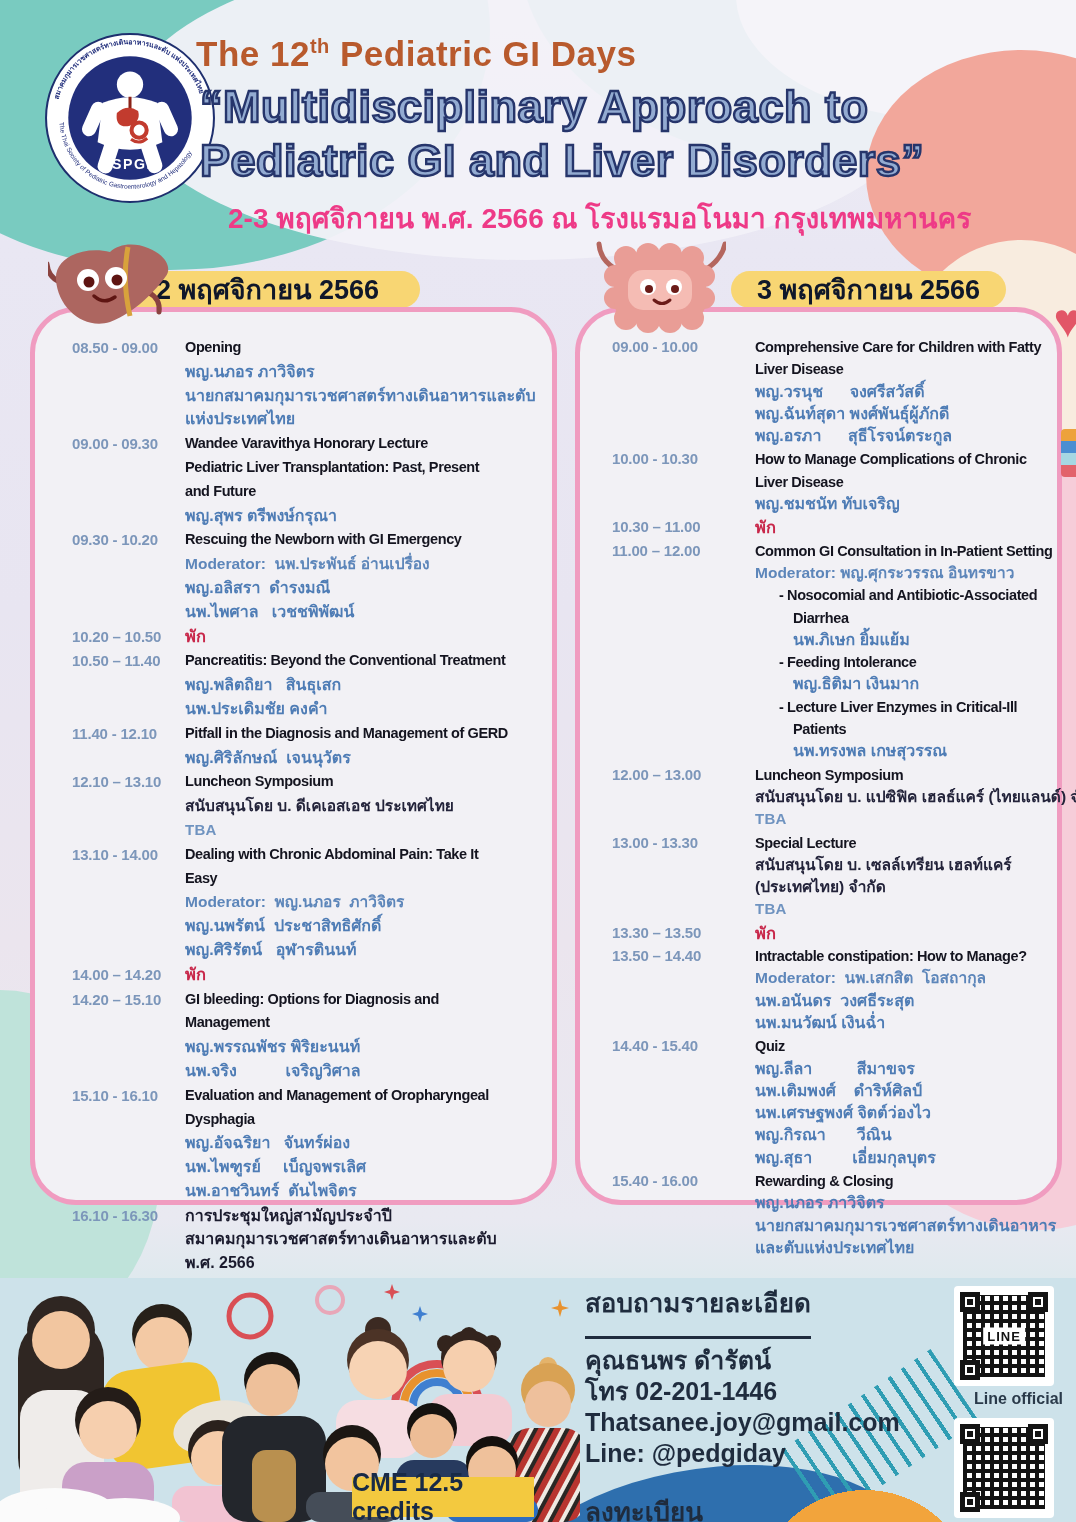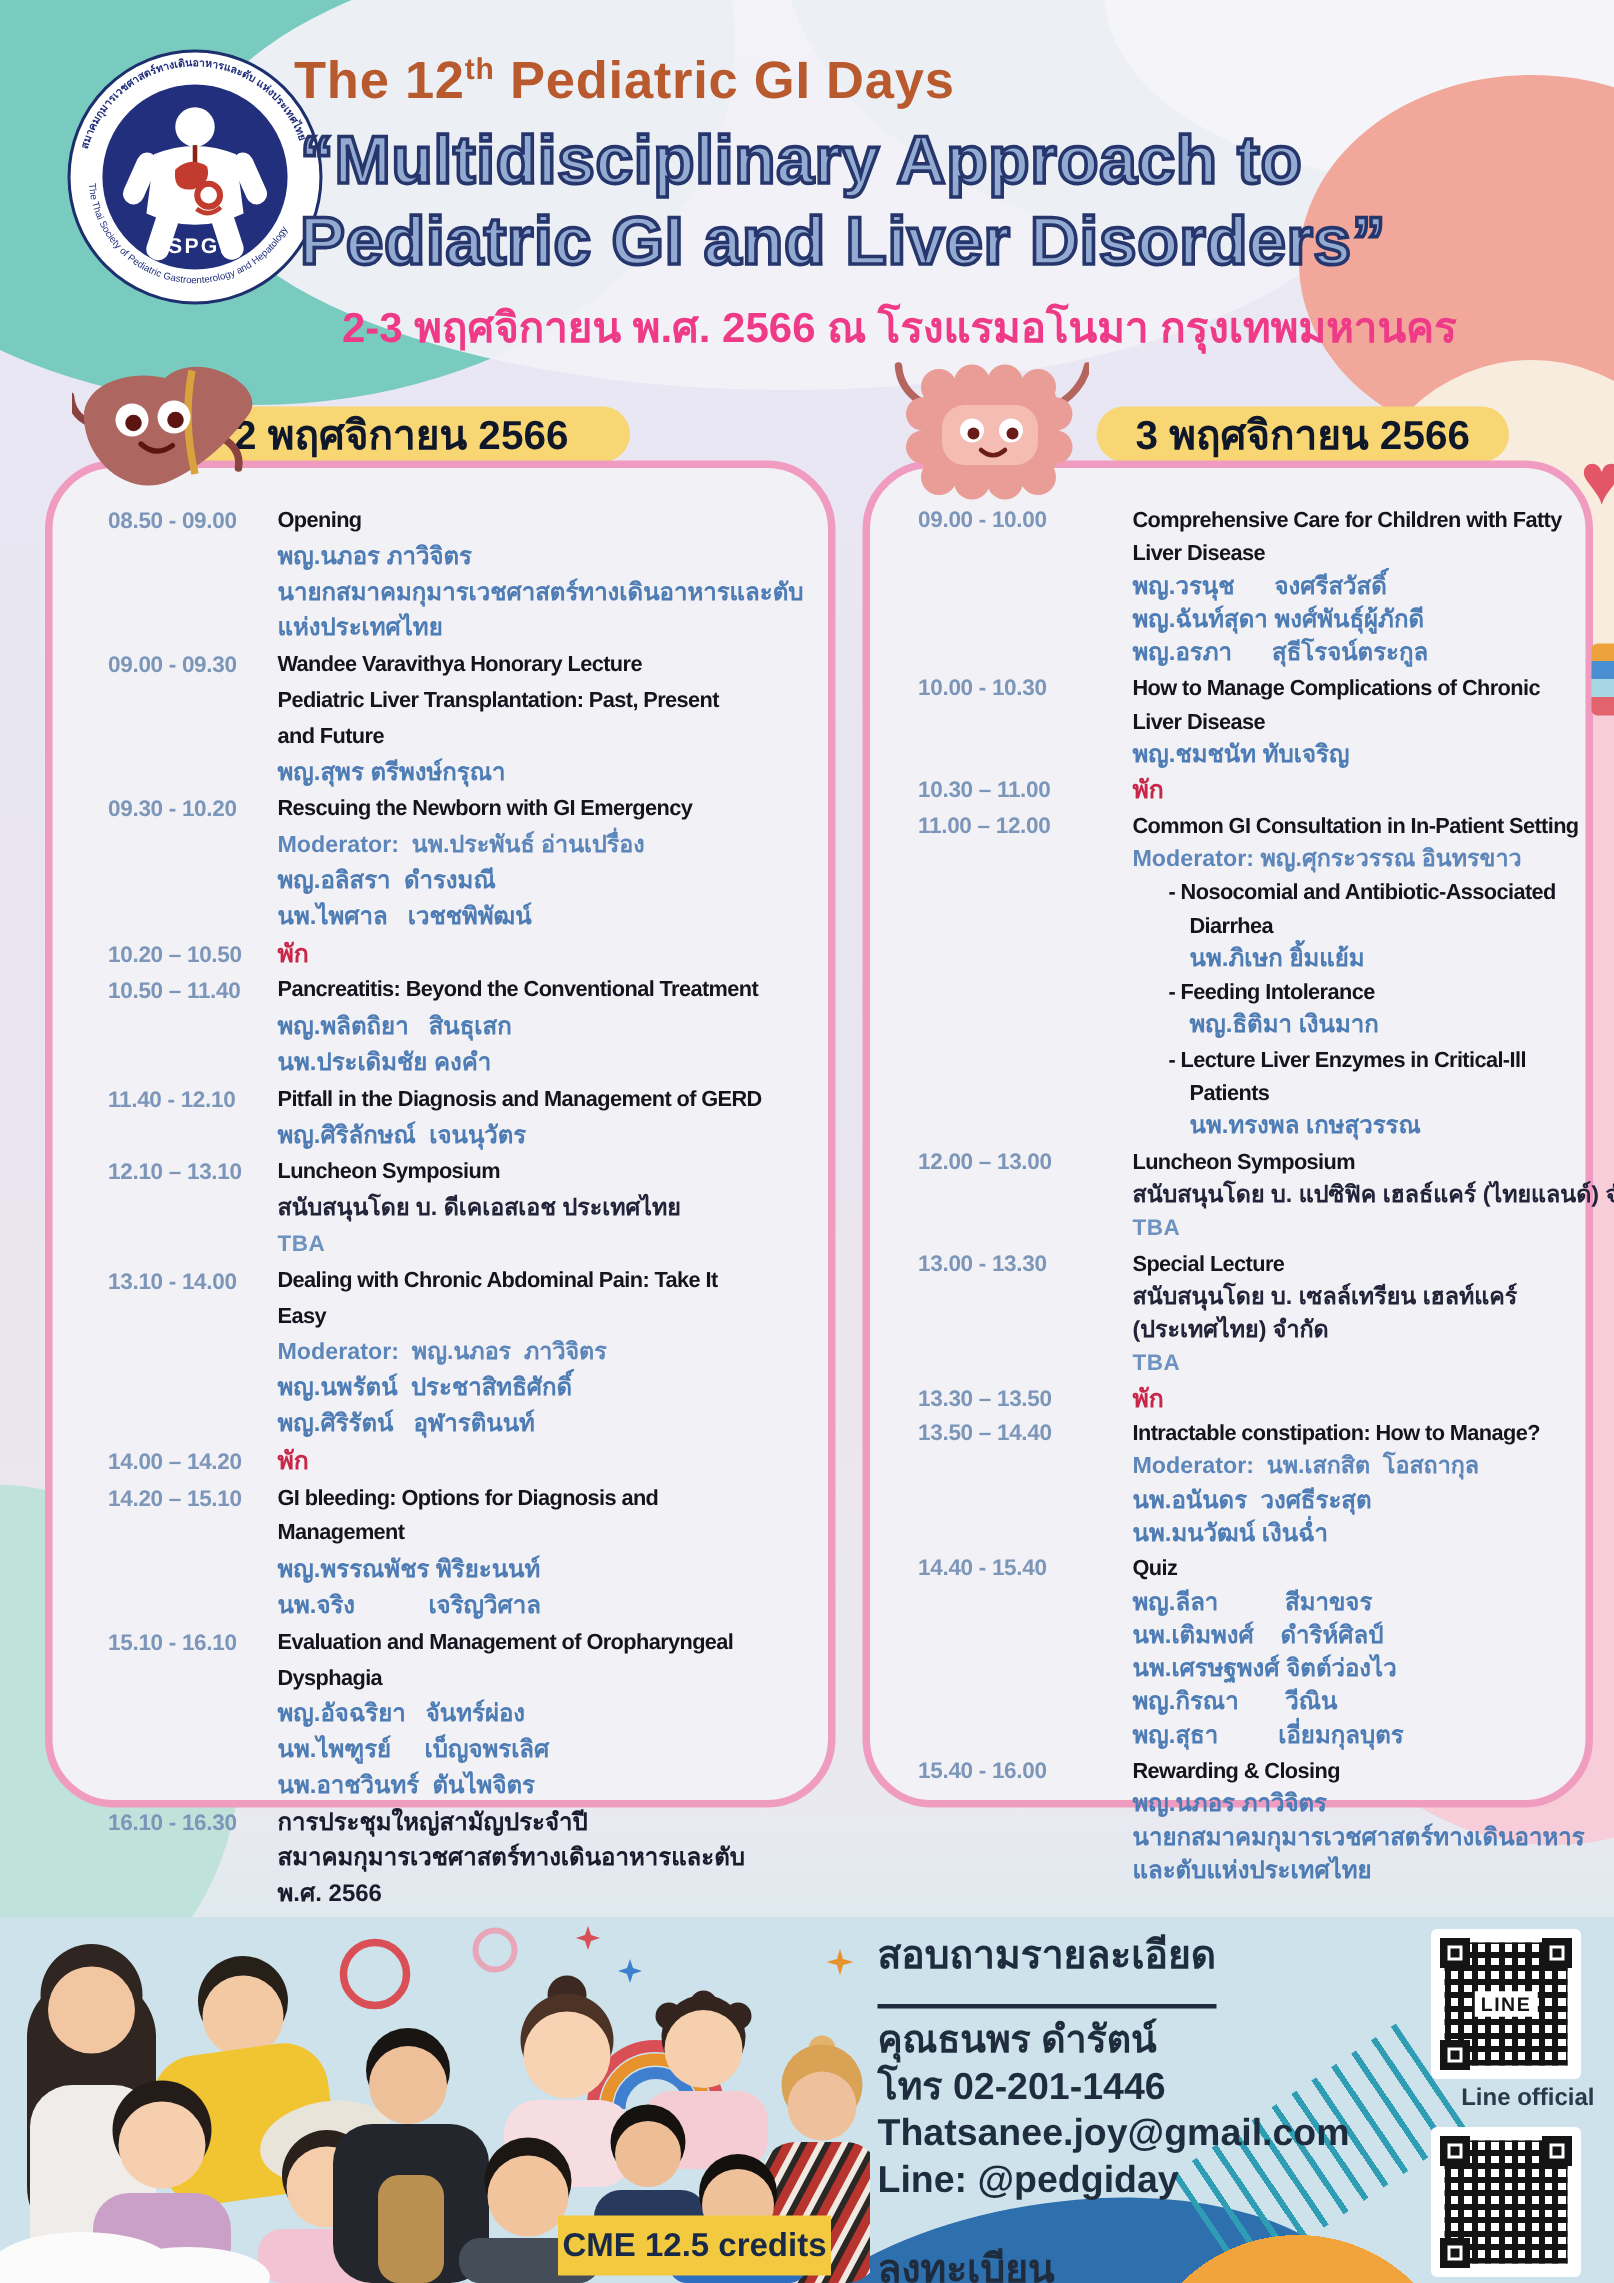--- a/index.html
+++ b/index.html
@@ -57,22 +57,22 @@
   .collage{position:absolute;left:0;top:1278px;z-index:2}
   .wave{position:absolute;left:498px;top:1468px;width:410px;height:130px;background:#2e6fae;border-radius:55% 45% 10% 10%/90% 70% 0 0;transform:rotate(-5deg);z-index:2}
   .stripes{position:absolute;left:790px;top:1392px;width:180px;height:86px;z-index:2;transform:rotate(-34deg);
     background:repeating-linear-gradient(90deg,#2f9db3 0 4px,transparent 4px 16px)}
   .rings{position:absolute;left:693px;top:1428px;width:344px;height:344px;border-radius:50%;z-index:2;
     background:radial-gradient(circle,#e4576b 0 26px,#f5f2ea 26px 38px,#6fc3d8 38px 64px,#f5f2ea 64px 74px,#f2a43c 74px 110px,transparent 110px)}
   .contact{position:absolute;left:585px;top:1282px;width:352px;z-index:3;color:#1f2c3e}
   .contact .hd{font-size:26px;font-weight:700;display:inline-block;border-bottom:3px solid #1f2c3e;padding-bottom:13px;margin-bottom:6px}
   .contact .row{font-size:25px;font-weight:600;line-height:31px}
   .contact .gap{height:22px}
-  .cme{position:absolute;left:372px;top:1477px;width:182px;height:40px;background:#f3c93f;z-index:4;
-       display:flex;align-items:center;justify-content:center;font-size:22px;font-weight:700;color:#182a47}
+  .cme{position:absolute;left:352px;top:1477px;width:182px;height:40px;background:#f3c93f;z-index:4;
+       display:flex;align-items:center;justify-content:center;font-size:25px;font-weight:700;color:#182a47}
   .qrcol{position:absolute;left:945px;top:1286px;width:118px;z-index:3}
   .qr{width:100px;height:100px;background:#fff;position:relative;margin:0 auto;border-radius:4px}
   .qr .grid{position:absolute;inset:9px;background-image:repeating-linear-gradient(0deg,#141414 0 4px,transparent 4px 9px),repeating-linear-gradient(90deg,#141414 0 4px,transparent 4px 9px)}
   .finder{position:absolute;width:20px;height:20px;border:5px solid #141414;background:#fff;box-sizing:border-box}
   .finder::after{content:"";position:absolute;inset:2px;background:#141414}
   .f-tl{left:6px;top:6px}.f-tr{right:6px;top:6px}.f-bl{left:6px;bottom:6px}
   .qr .tag{position:absolute;left:50%;top:50%;transform:translate(-50%,-50%);background:#fff;font-size:13px;font-weight:800;color:#141414;padding:1px 4px;letter-spacing:1px}
   .qrlabel{text-align:right;font-size:16px;font-weight:600;color:#2a3a4a;margin:4px 0 10px}
 </style>
 </head>

